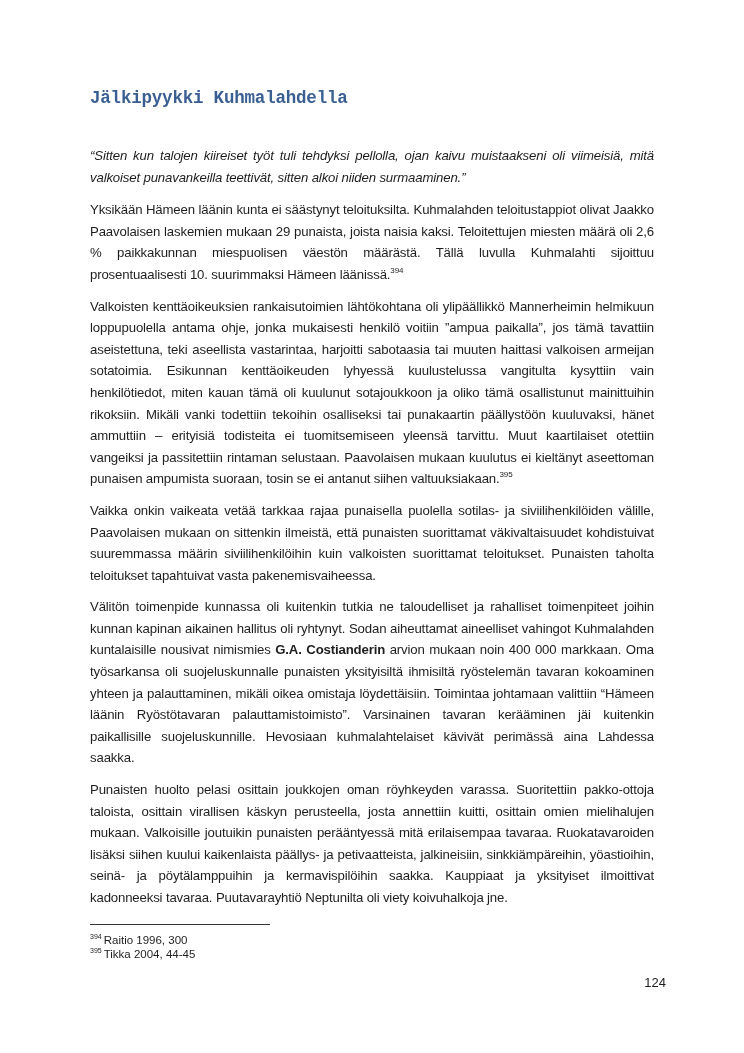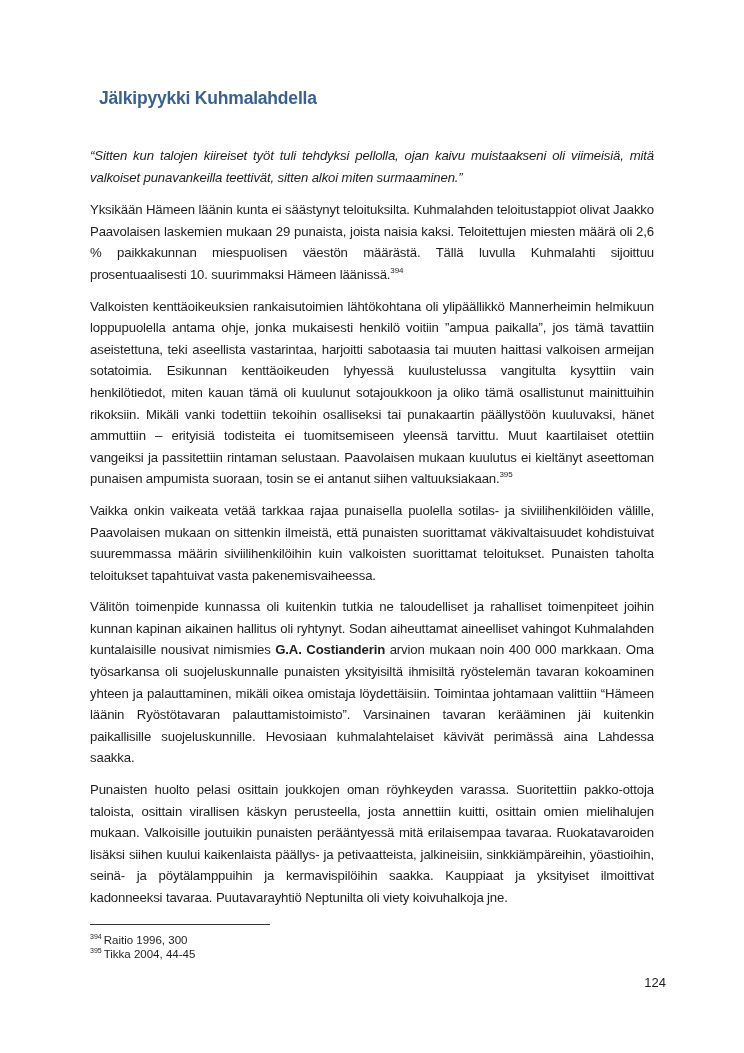--- a/index.html
+++ b/index.html
@@ -16,24 +16,24 @@
       color: #1e1e1e;
     }
     .page {
       position: absolute;
       left: 90px;
       top: 0;
       width: 564px;
     }
     .title {
       position: absolute;
-      left: 9px;
+      left: 0;
       top: 88px;
       margin: 0;
-      font-family: Liberation Sans, sans-serif;
+      font-family: Liberation Mono, monospace;
       font-weight: bold;
       font-size: 17.5px;
       color: #3a5f93;
       letter-spacing: -0.2px;
       white-space: nowrap;
     }
     .body-text {
       position: absolute;
       left: 0;
       top: 145px;
@@ -92,21 +92,21 @@
   </style>
 </head>
 <body>
 
 <div class="page">
 
   <h1 class="title">Jälkipyykki Kuhmalahdella</h1>
 
   <div class="body-text">
 
-    <p class="quote">“Sitten kun talojen kiireiset työt tuli tehdyksi pellolla, ojan kaivu muistaakseni oli viimeisiä, mitä valkoiset punavankeilla teettivät, sitten alkoi miten surmaaminen.”</p>
+    <p class="quote">“Sitten kun talojen kiireiset työt tuli tehdyksi pellolla, ojan kaivu muistaakseni oli viimeisiä, mitä valkoiset punavankeilla teettivät, sitten alkoi niiden surmaaminen.”</p>
 
     <p><span>Yksikään Hämeen läänin kunta ei säästynyt teloituksilta. Kuhmalahden teloitustappiot olivat Jaakko Paavolaisen laskemien mukaan 29 punaista, joista naisia kaksi. Teloitettujen miesten määrä oli 2,6 % paikkakunnan miespuolisen väestön määrästä. Tällä luvulla Kuhmalahti sijoittuu prosentuaalisesti 10. suurimmaksi Hämeen läänissä.</span><sup>394</sup></p>
 
     <p><span>Valkoisten kenttäoikeuksien rankaisutoimien lähtökohtana oli ylipäällikkö Mannerheimin helmikuun loppupuolella antama ohje, jonka mukaisesti henkilö voitiin ”ampua paikalla”, jos tämä tavattiin aseistettuna, teki aseellista vastarintaa, harjoitti sabotaasia tai muuten haittasi valkoisen armeijan sotatoimia. Esikunnan kenttäoikeuden lyhyessä kuulustelussa vangitulta kysyttiin vain henkilötiedot, miten kauan tämä oli kuulunut sotajoukkoon ja oliko tämä osallistunut mainittuihin rikoksiin. Mikäli vanki todettiin tekoihin osalliseksi tai punakaartin päällystöön kuuluvaksi, hänet ammuttiin – erityisiä todisteita ei tuomitsemiseen yleensä tarvittu. Muut kaartilaiset otettiin vangeiksi ja passitettiin rintaman selustaan. Paavolaisen mukaan kuulutus ei kieltänyt aseettoman punaisen ampumista suoraan, tosin se ei antanut siihen valtuuksiakaan.</span><sup>395</sup></p>
 
     <p>Vaikka onkin vaikeata vetää tarkkaa rajaa punaisella puolella sotilas- ja siviilihenkilöiden välille, Paavolaisen mukaan on sittenkin ilmeistä, että punaisten suorittamat väkivaltaisuudet kohdistuivat suuremmassa määrin siviilihenkilöihin kuin valkoisten suorittamat teloitukset. Punaisten taholta teloitukset tapahtuivat vasta pakenemisvaiheessa.</p>
 
     <p><span>Välitön toimenpide kunnassa oli kuitenkin tutkia ne taloudelliset ja rahalliset toimenpiteet joihin kunnan kapinan aikainen hallitus oli ryhtynyt. Sodan aiheuttamat aineelliset vahingot Kuhmalahden kuntalaisille nousivat nimismies </span><b>G.A. Costianderin</b><span> arvion mukaan noin 400 000 markkaan. Oma työsarkansa oli suojeluskunnalle punaisten yksityisiltä ihmisiltä ryöstelemän tavaran kokoaminen yhteen ja palauttaminen, mikäli oikea omistaja löydettäisiin. Toimintaa johtamaan valittiin “Hämeen läänin Ryöstötavaran palauttamistoimisto”. Varsinainen tavaran kerääminen jäi kuitenkin paikallisille suojeluskunnille. Hevosiaan kuhmalahtelaiset kävivät perimässä aina Lahdessa saakka.</span></p>
 
     <p>Punaisten huolto pelasi osittain joukkojen oman röyhkeyden varassa. Suoritettiin pakko-ottoja taloista, osittain virallisen käskyn perusteella, josta annettiin kuitti, osittain omien mielihalujen mukaan. Valkoisille joutuikin punaisten perääntyessä mitä erilaisempaa tavaraa. Ruokatavaroiden lisäksi siihen kuului kaikenlaista päällys- ja petivaatteista, jalkineisiin, sinkkiämpäreihin, yöastioihin, seinä- ja pöytälamppuihin ja kermavispilöihin saakka. Kauppiaat ja yksityiset ilmoittivat kadonneeksi tavaraa. Puutavarayhtiö Neptunilta oli viety koivuhalkoja jne.</p>

